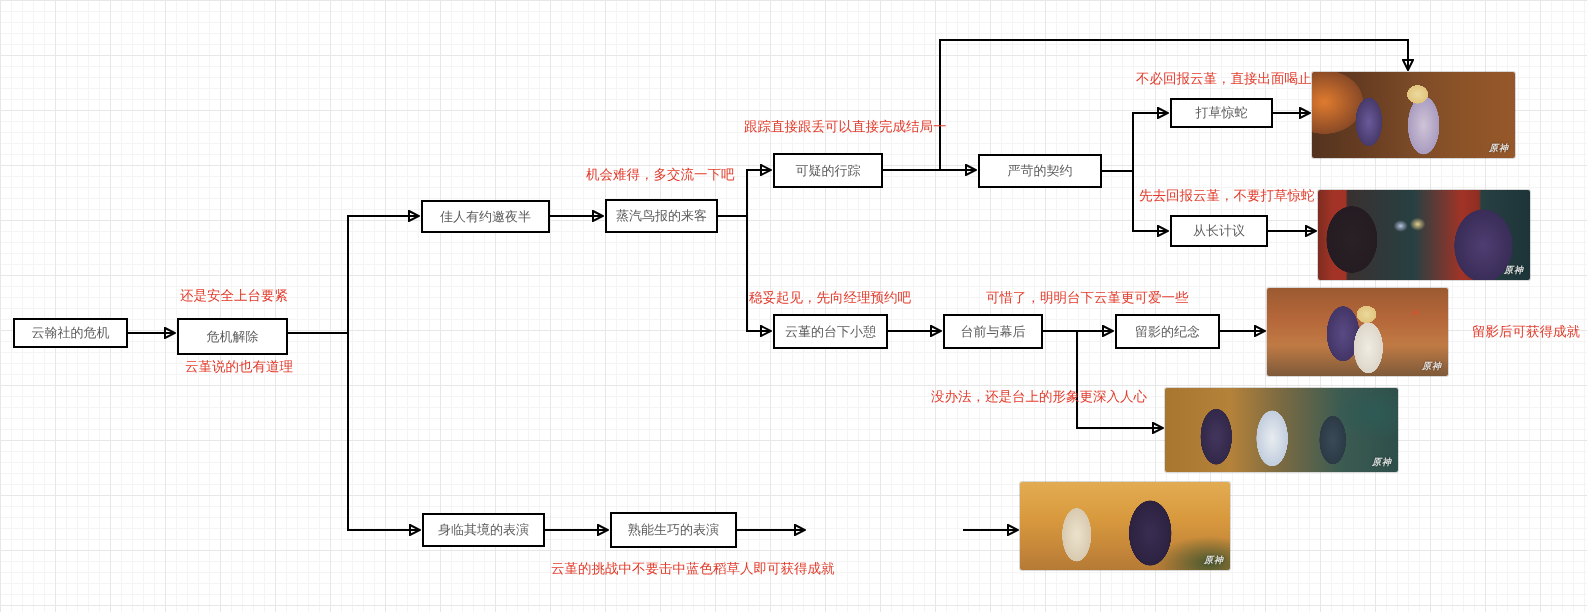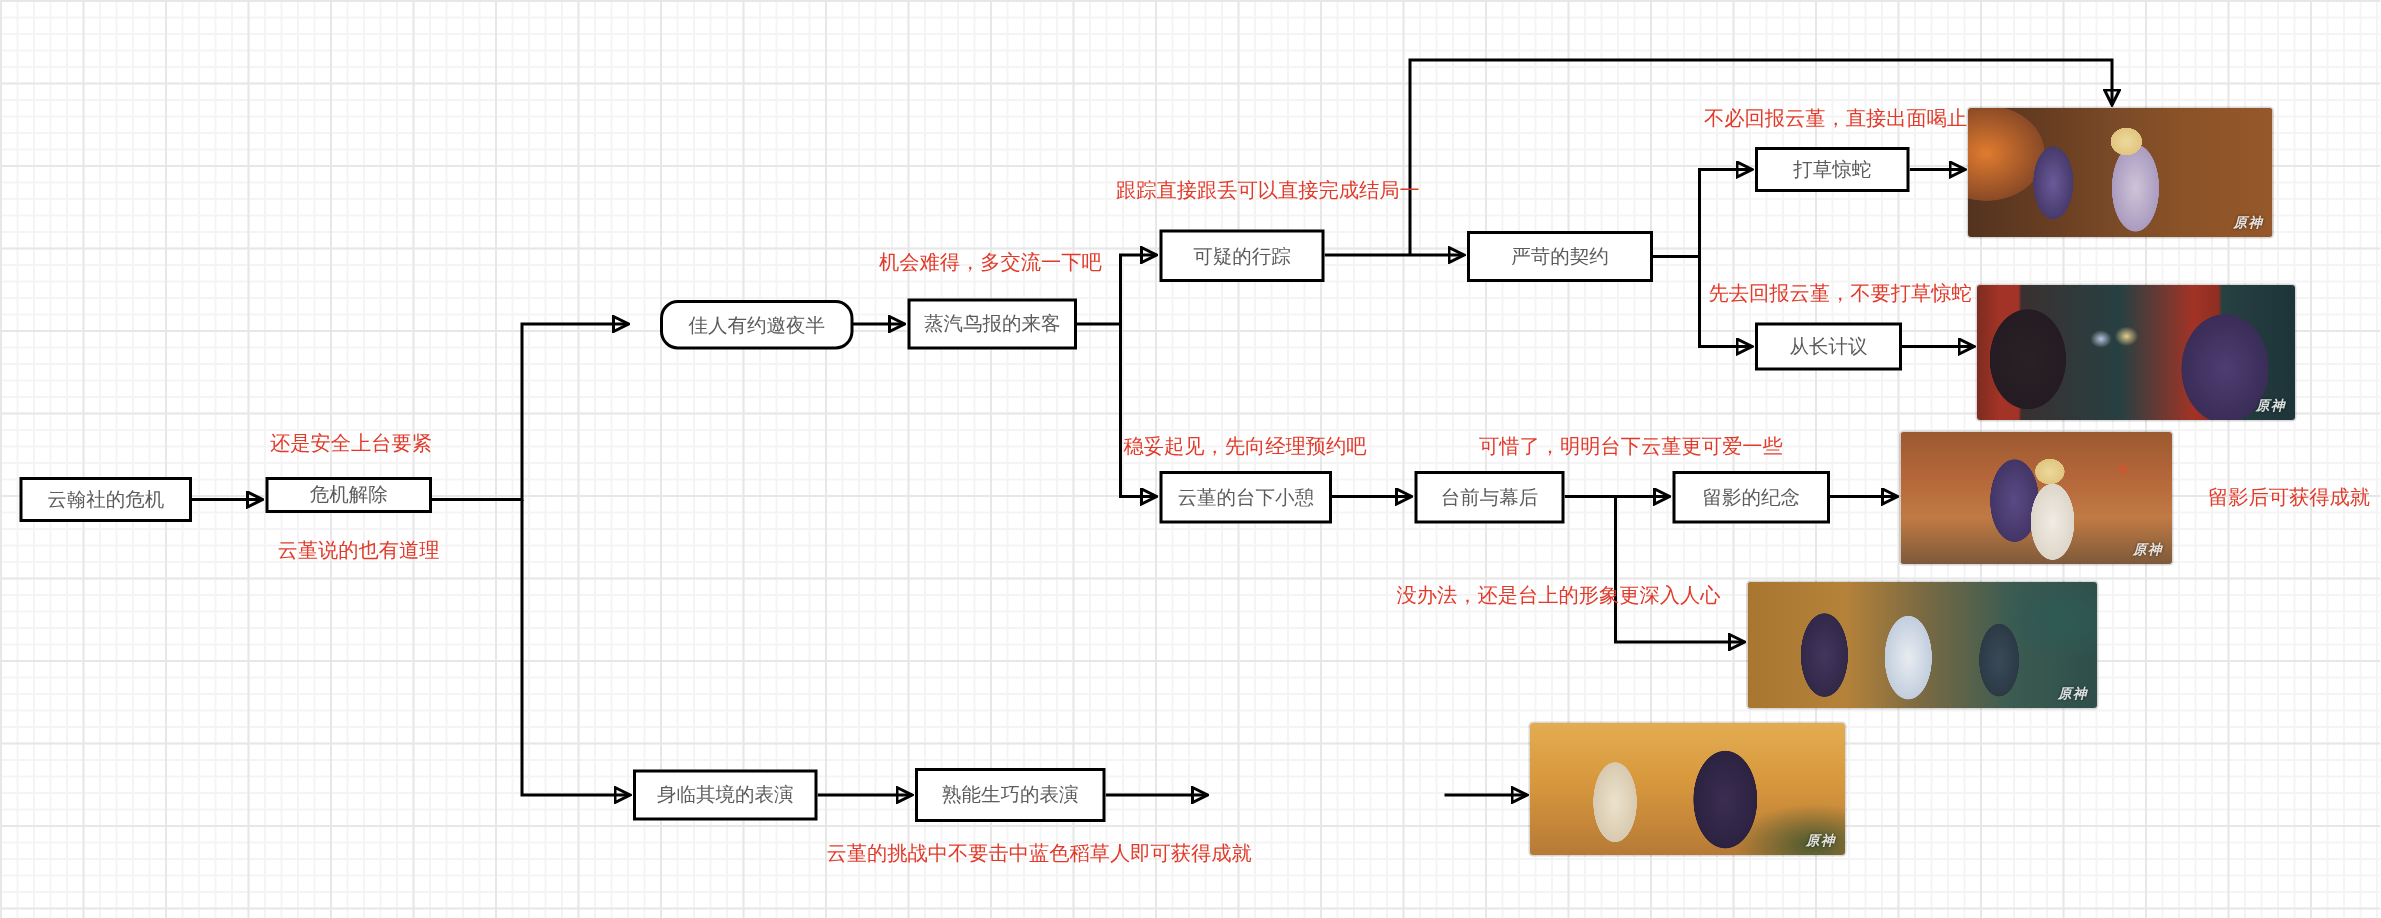--- a/index.html
+++ b/index.html
@@ -102,22 +102,22 @@
     <path d="M888 331 L941 331" marker-end="url(#ah)"></path>
     <path d="M1043 331 L1113 331" marker-end="url(#ah)"></path>
     <path d="M1077 331 L1077 428 L1163 428" marker-end="url(#ah)"></path>
     <path d="M1220 331 L1265 331" marker-end="url(#ah)"></path>
     <path d="M545 530 L608 530" marker-end="url(#ah)"></path>
     <path d="M737 530 L805 530" marker-end="url(#ah)"></path>
     <path d="M963 530 L1018 530" marker-end="url(#ah)"></path>
   </svg>
 
   <div class="node" style="left:13px;top:318px;width:115px;height:30px;">云翰社的危机</div>
-  <div class="node" style="left:177px;top:318px;width:111px;height:24px;">危机解除</div>
-  <div class="node" style="left:440px;top:200px;width:129px;height:33px;border-radius:12px;">佳人有约邀夜半</div>
+  <div class="node" style="left:177px;top:318px;width:111px;height:37px;">危机解除</div>
+  <div class="node" style="left:421px;top:200px;width:129px;height:33px;">佳人有约邀夜半</div>
   <div class="node" style="left:605px;top:199px;width:113px;height:34px;">蒸汽鸟报的来客</div>
   <div class="node" style="left:773px;top:153px;width:110px;height:35px;">可疑的行踪</div>
   <div class="node" style="left:978px;top:154px;width:124px;height:34px;">严苛的契约</div>
   <div class="node" style="left:1170px;top:98px;width:103px;height:30px;">打草惊蛇</div>
   <div class="node" style="left:1170px;top:215px;width:98px;height:32px;">从长计议</div>
   <div class="node" style="left:773px;top:314px;width:115px;height:35px;">云堇的台下小憩</div>
   <div class="node" style="left:943px;top:314px;width:100px;height:35px;">台前与幕后</div>
   <div class="node" style="left:1115px;top:314px;width:105px;height:35px;">留影的纪念</div>
   <div class="node" style="left:422px;top:513px;width:123px;height:34px;text-align:right;">身临其境的表演</div>
   <div class="node" style="left:610px;top:512px;width:127px;height:36px;">熟能生巧的表演</div>

